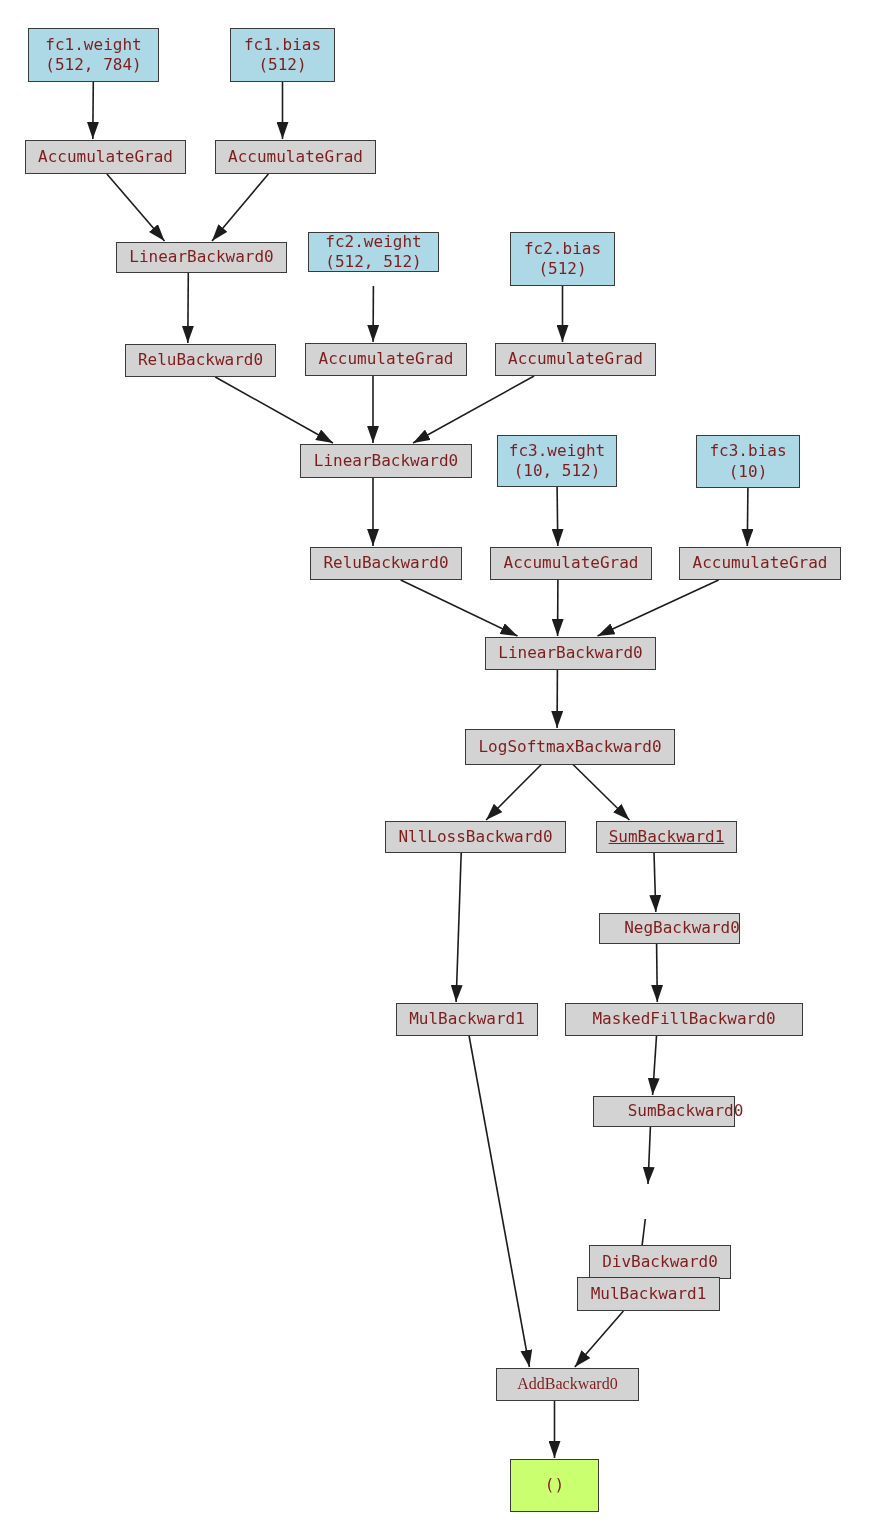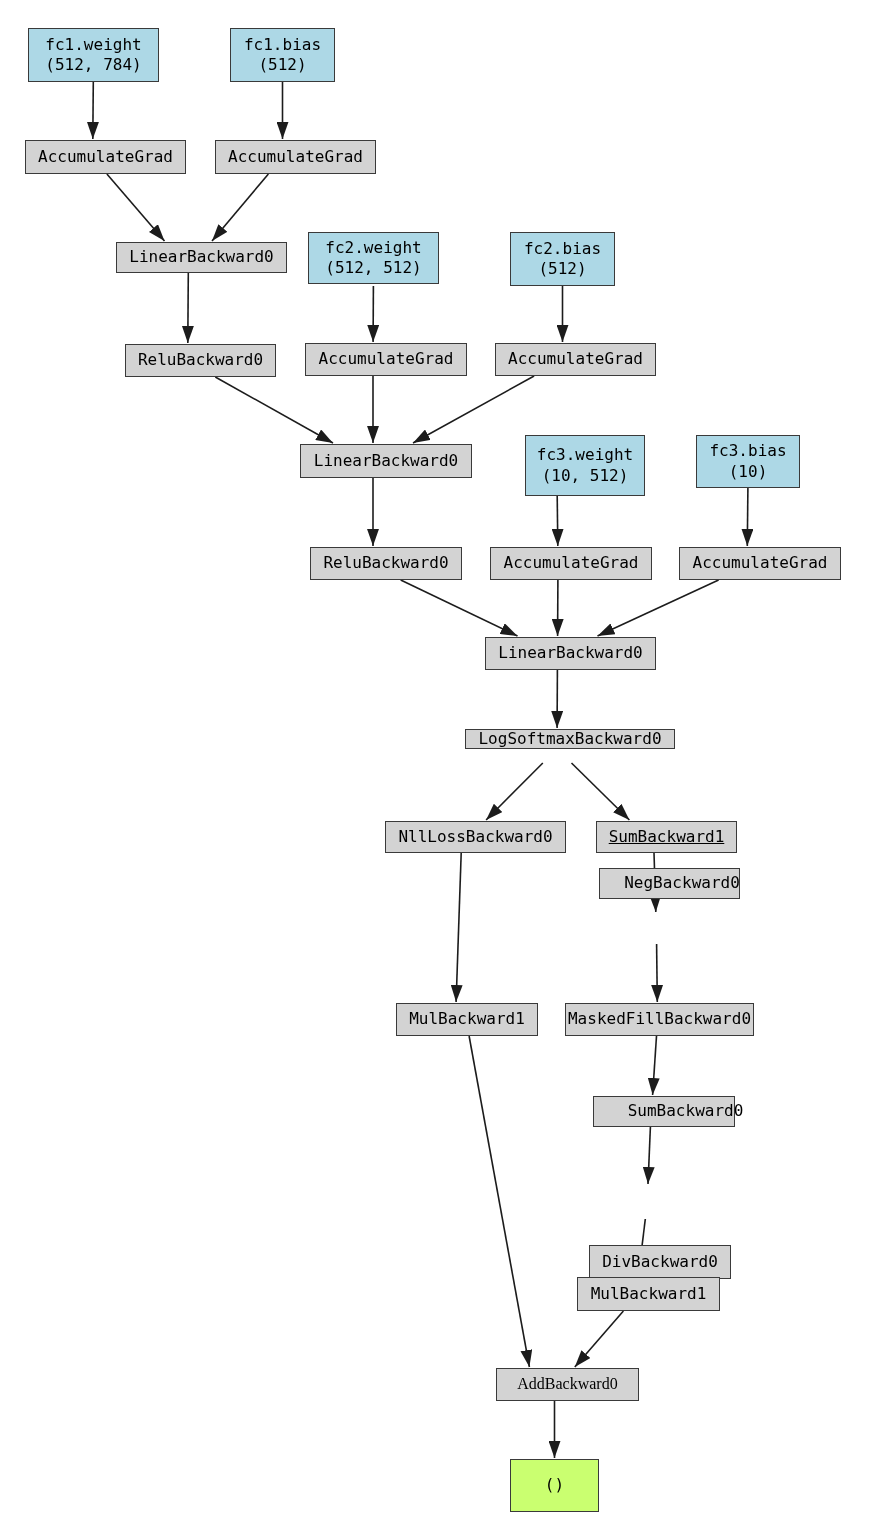--- a/index.html
+++ b/index.html
@@ -31,21 +31,21 @@
     position: absolute;
     box-sizing: border-box;
     border: 1.5px solid var(--border, #3a3a3a);
     display: flex;
     flex-direction: column;
     align-items: center;
     justify-content: center;
     text-align: center;
     font-size: 16px;
     line-height: 1.28;
-    color: #000000;
+    color: #7f1d1d;
     white-space: nowrap;
   }
   .node.param  { background: var(--param-fill, #add8e6); }
   .node.op     { background: var(--op-fill, #d3d3d3); margin-left: 13px; }
   .node.output { background: var(--output-fill, #caff70); }
 </style>
 </head>
 <body>
 
 <div id="graph-canvas">
@@ -95,76 +95,76 @@
       </div>
       <div class="node op" style="left: 12px; top: 140px; width: 161px; height: 34px;">
         <div>AccumulateGrad</div>
       </div>
       <div class="node op" style="left: 202px; top: 140px; width: 161px; height: 34px;">
         <div>AccumulateGrad</div>
       </div>
       <div class="node op" style="left: 103px; top: 242px; width: 171px; height: 31px;">
         <div>LinearBackward0</div>
       </div>
-      <div class="node param" style="left: 308px; top: 232px; width: 131px; height: 52px;">
+      <div class="node param" style="left: 308px; top: 232px; width: 131px; height: 40px;">
         <div>fc2.weight</div>
         <div>(512, 512)</div>
       </div>
       <div class="node param" style="left: 510px; top: 232px; width: 105px; height: 54px;">
         <div>fc2.bias</div>
         <div>(512)</div>
       </div>
       <div class="node op" style="left: 112px; top: 344px; width: 151px; height: 33px;">
         <div>ReluBackward0</div>
       </div>
       <div class="node op" style="left: 292px; top: 343px; width: 162px; height: 33px;">
         <div>AccumulateGrad</div>
       </div>
       <div class="node op" style="left: 482px; top: 343px; width: 161px; height: 33px;">
         <div>AccumulateGrad</div>
       </div>
       <div class="node op" style="left: 287px; top: 444px; width: 172px; height: 34px;">
         <div>LinearBackward0</div>
       </div>
-      <div class="node param" style="left: 497px; top: 435px; width: 120px; height: 61px; margin-left: 28px;">
+      <div class="node param" style="left: 497px; top: 435px; width: 120px; height: 52px;">
         <div>fc3.weight</div>
         <div>(10, 512)</div>
       </div>
       <div class="node param" style="left: 696px; top: 435px; width: 104px; height: 53px;">
         <div>fc3.bias</div>
         <div>(10)</div>
       </div>
       <div class="node op" style="left: 297px; top: 547px; width: 152px; height: 33px;">
         <div>ReluBackward0</div>
       </div>
       <div class="node op" style="left: 477px; top: 547px; width: 162px; height: 33px;">
         <div>AccumulateGrad</div>
       </div>
       <div class="node op" style="left: 666px; top: 547px; width: 162px; height: 33px;">
         <div>AccumulateGrad</div>
       </div>
       <div class="node op" style="left: 472px; top: 637px; width: 171px; height: 33px;">
         <div>LinearBackward0</div>
       </div>
-      <div class="node op" style="left: 452px; top: 729px; width: 210px; height: 20px;">
+      <div class="node op" style="left: 452px; top: 729px; width: 210px; height: 36px;">
         <div>LogSoftmaxBackward0</div>
       </div>
       <div class="node op" style="left: 372px; top: 821px; width: 181px; height: 32px;">
         <div>NllLossBackward0</div>
       </div>
       <div class="node op" style="left: 583px; top: 821px; width: 141px; height: 32px; text-decoration: underline;">
         <div>SumBackward1</div>
       </div>
-      <div class="node op" style="left: 586px; top: 868px; width: 141px; height: 31px; padding-left: 25px;">
+      <div class="node op" style="left: 586px; top: 913px; width: 141px; height: 31px; padding-left: 25px;">
         <div>NegBackward0</div>
       </div>
       <div class="node op" style="left: 383px; top: 1003px; width: 142px; height: 33px;">
         <div>MulBackward1</div>
       </div>
-      <div class="node op" style="left: 552px; top: 1003px; width: 189px; height: 33px;">
+      <div class="node op" style="left: 552px; top: 1003px; width: 238px; height: 33px;">
         <div>MaskedFillBackward0</div>
       </div>
       <div class="node op" style="left: 580px; top: 1096px; width: 142px; height: 31px; padding-left: 43px;">
         <div>SumBackward0</div>
       </div>
       <div class="node op" style="left: 576px; top: 1245px; width: 142px; height: 34px;">
         <div>DivBackward0</div>
       </div>
       <div class="node op" style="left: 564px; top: 1277px; width: 143px; height: 34px;">
         <div>MulBackward1</div>

